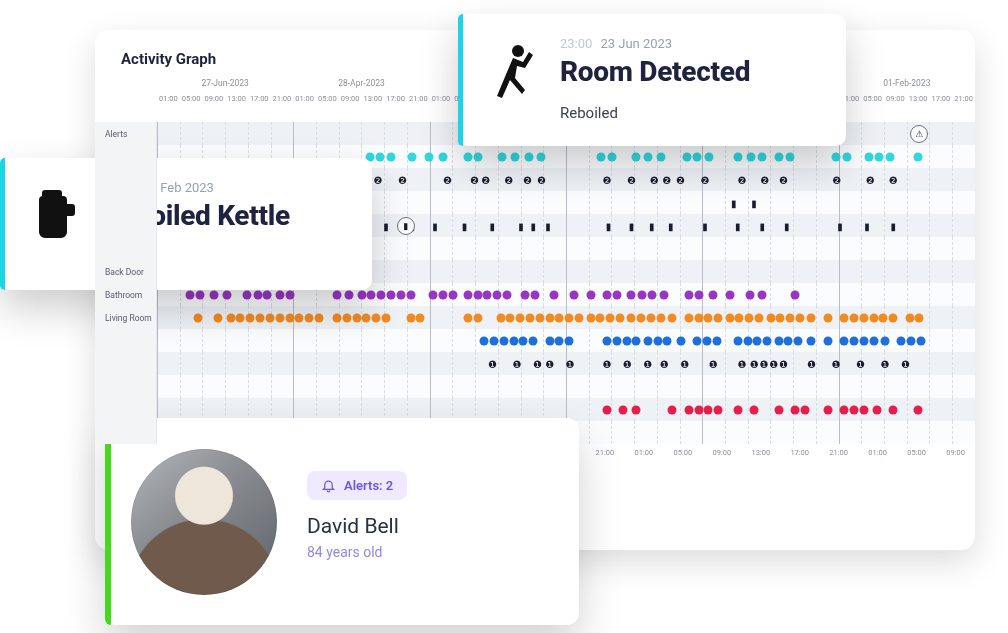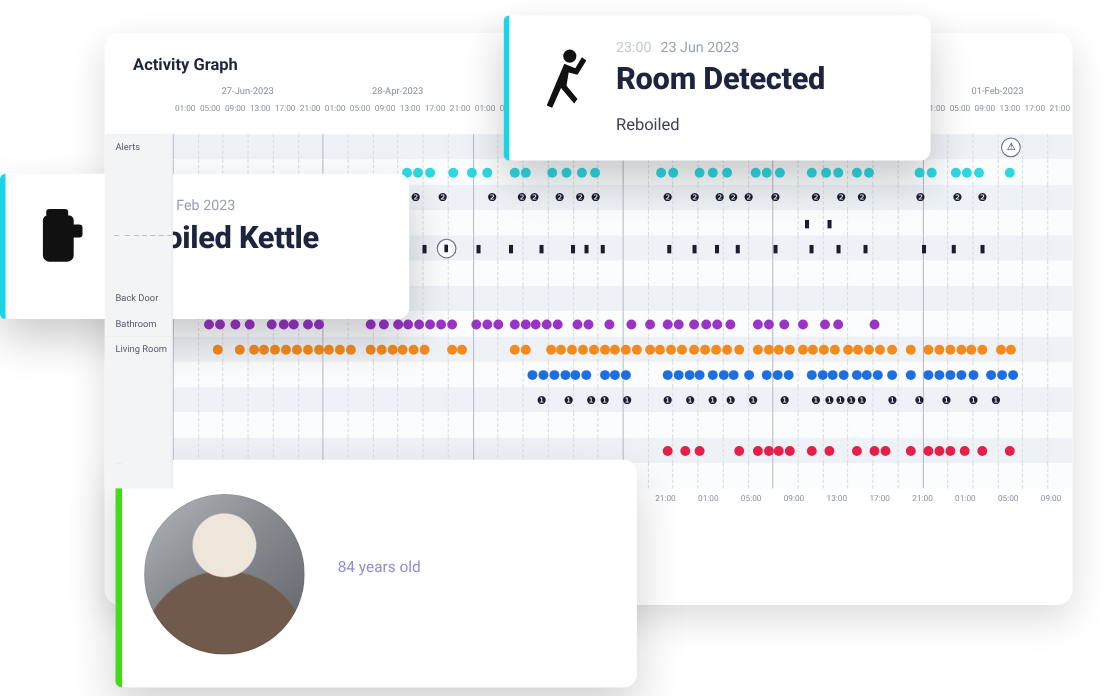--- a/index.html
+++ b/index.html
@@ -1168,15 +1168,22 @@
       <span class="time">23:00</span><span>23 Jun 2023</span>
     </div>
     <div class="callout-title">Room Detected</div>
     <div class="callout-sub">Reboiled</div>
   </div>
 </div>
 
 <div class="patient-callout">
   <div class="avatar"></div>
   <div class="patient-body">
+    <div class="alerts-badge">
+      <svg width="15" height="15" viewBox="0 0 24 24">
+        <path fill="none" stroke="#6b55e5" stroke-width="2" d="M6 16 V11 a6 6 0 0 1 12 0 v5 l2 2 H4 z M10 20 a2 2 0 0 0 4 0"></path>
+      </svg>
+      <span>Alerts: 2</span>
+    </div>
+    <div class="patient-name">David Bell</div>
     <div class="patient-age">84 years old</div>
   </div>
 </div>
 
 </body></html>

